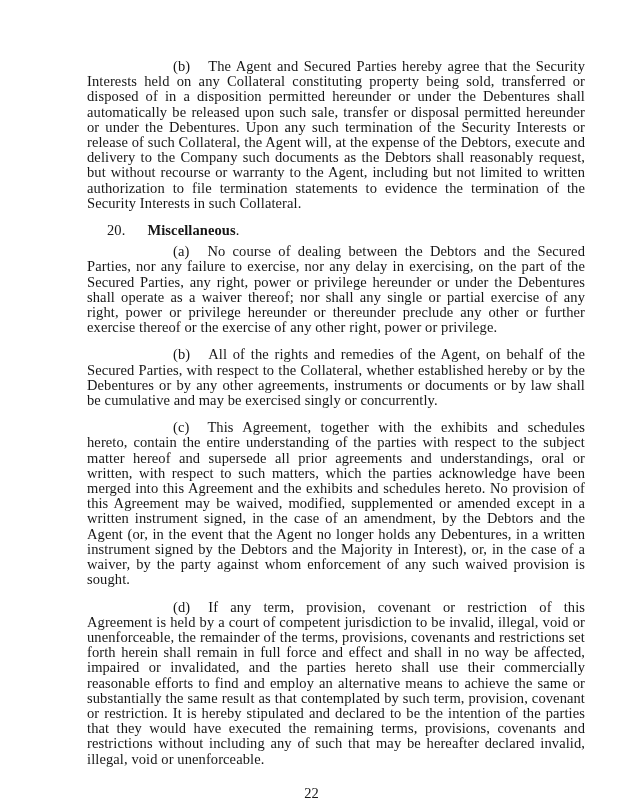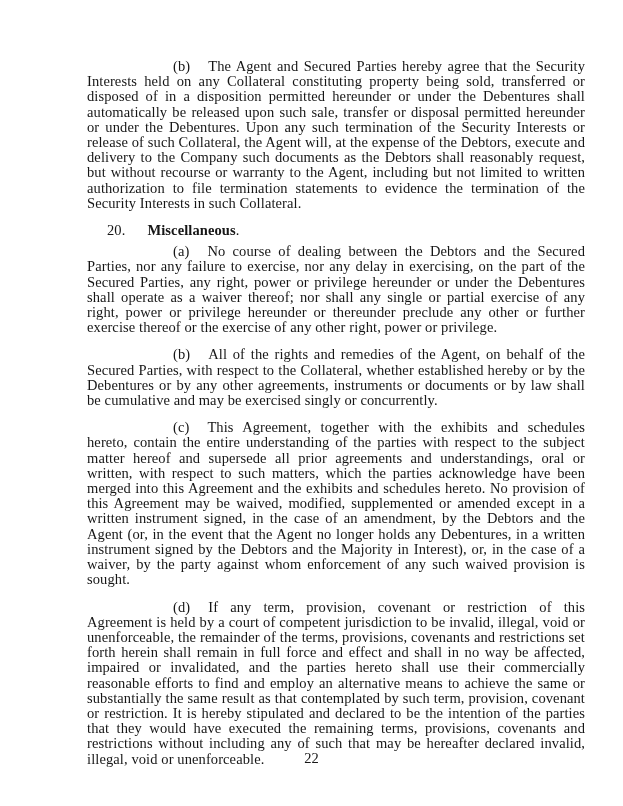--- a/index.html
+++ b/index.html
@@ -41,21 +41,21 @@
   }
   .heading-gap {
     display: inline-block;
     width: 22px;
   }
   .heading-title {
     font-weight: bold;
   }
   .page-number {
     position: absolute;
-    top: 750px;
+    top: 785px;
     left: 0;
     width: 623px;
     text-align: center;
     font-size: 14.5px;
   }
 </style>
 </head>
 <body>
 
 <div class="page">

